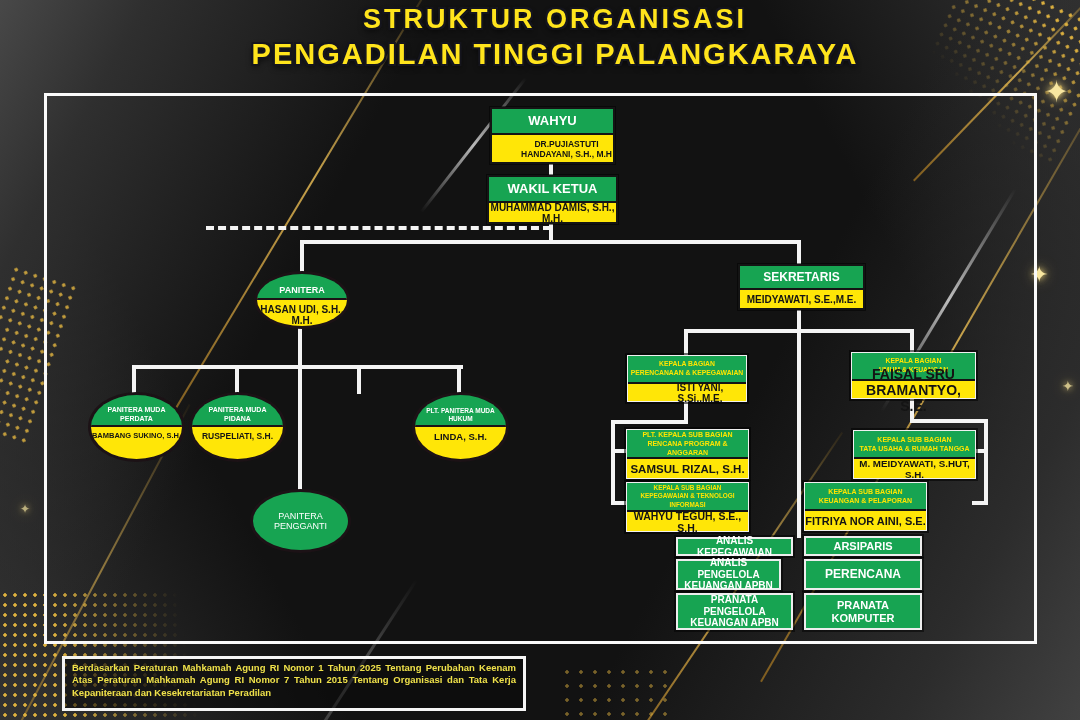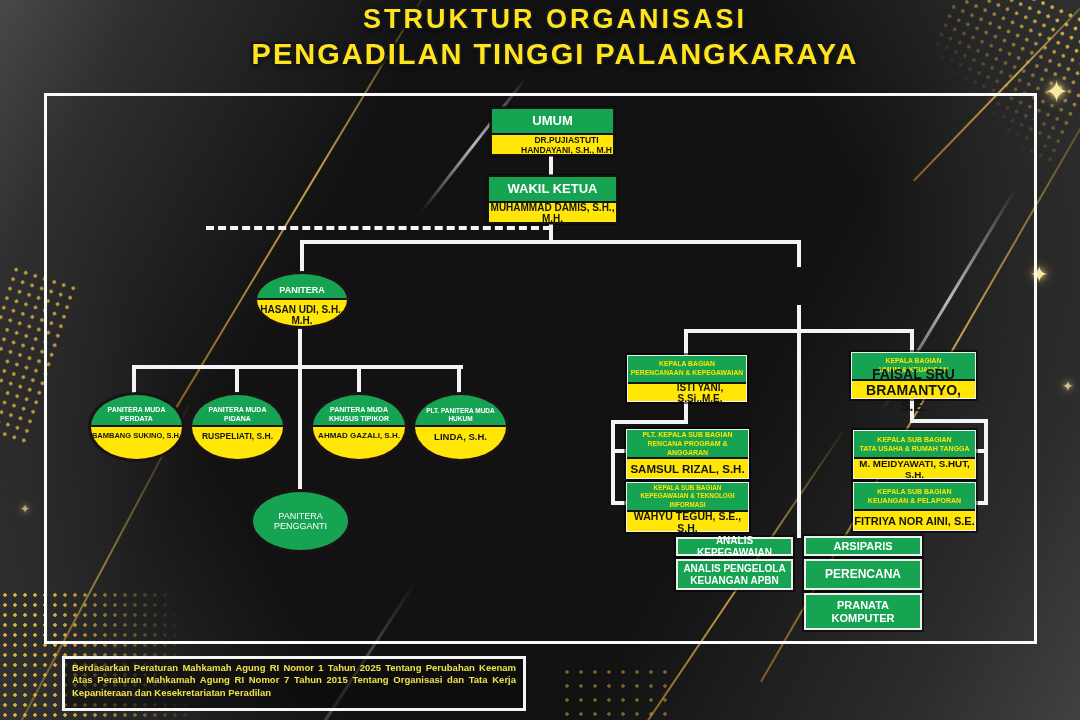--- a/index.html
+++ b/index.html
@@ -101,30 +101,34 @@
   <div class="ln" style="left:611px;top:420px;width:4px;height:85px;"></div>
   <div class="ln" style="left:611px;top:449px;width:17px;height:4px;"></div>
   <div class="ln" style="left:611px;top:501px;width:17px;height:4px;"></div>
   <div class="ln" style="left:910px;top:396px;width:4px;height:27px;"></div>
   <div class="ln" style="left:910px;top:419px;width:78px;height:4px;"></div>
   <div class="ln" style="left:984px;top:419px;width:4px;height:86px;"></div>
   <div class="ln" style="left:972px;top:449px;width:14px;height:4px;"></div>
   <div class="ln" style="left:972px;top:501px;width:14px;height:4px;"></div>
 
   <div class="nbox" style="left:490px;top:107px;width:121px;">
-    <div class="hd" style="height:24px;font-size:13px;">UMUM</div>
-    <div class="bd" style="height:19px;font-size:8.5px;padding-left:28px;">DR.PUJIASTUTI HANDAYANI, S.H., M.H</div>
+    <div class="hd" style="height:24px;font-size:13px;">WAHYU</div>
+    <div class="bd" style="height:27px;font-size:8.5px;padding-left:28px;">DR.PUJIASTUTI HANDAYANI, S.H., M.H</div>
   </div>
 
   <div class="nbox" style="left:487px;top:175px;width:127px;">
     <div class="hd" style="height:24px;font-size:13px;">WAKIL KETUA</div>
     <div class="bd" style="height:19px;font-size:10px;">MUHAMMAD DAMIS, S.H., M.H.</div>
   </div>
 
 
+  <div class="nbox" style="left:738px;top:264px;width:123px;">
+    <div class="hd" style="height:22px;font-size:12px;">SEKRETARIS</div>
+    <div class="bd" style="height:18px;font-size:10px;">MEIDYAWATI, S.E.,M.E.</div>
+  </div>
 
   <div class="ell" style="left:254px;top:271px;width:96px;height:58px;">
     <div class="top" style="font-size:9px;">
         <span>PANITERA</span>
       </div>
     <div class="bot" style="font-size:10px;">
         <span>HASAN UDI, S.H., M.H.</span>
       </div>
   </div>
 
@@ -139,29 +143,20 @@
   </div>
   <div class="ell" style="left:189px;top:392px;width:97px;height:70px;">
     <div class="top" style="font-size:7px;">
         <span>PANITERA MUDA</span>
         <span>PIDANA</span>
       </div>
     <div class="bot" style="font-size:8.5px;">
         <span>RUSPELIATI, S.H.</span>
       </div>
   </div>
-  <div class="ell" style="left:310px;top:392px;width:98px;height:70px;">
-    <div class="top" style="font-size:7px;">
-        <span>PANITERA MUDA</span>
-        <span>KHUSUS TIPIKOR</span>
-      </div>
-    <div class="bot" style="font-size:8px;">
-        <span>AHMAD GAZALI, S.H.</span>
-      </div>
-  </div>
   <div class="ell" style="left:412px;top:392px;width:97px;height:70px;">
     <div class="top" style="font-size:6.5px;">
         <span>PLT. PANITERA MUDA</span>
         <span>HUKUM</span>
       </div>
     <div class="bot" style="font-size:9.5px;">
         <span>LINDA, S.H.</span>
       </div>
   </div>
 
@@ -198,29 +193,30 @@
       </div>
     <div class="bd" style="height:19px;font-size:10.5px;">WAHYU TEGUH, S.E., S.H.</div>
   </div>
   <div class="nbox wb" style="left:853px;top:430px;width:121px;">
     <div class="hd" style="height:26px;font-size:7px;">
         <span>KEPALA SUB BAGIAN</span>
         <span>TATA USAHA &amp; RUMAH TANGGA</span>
       </div>
     <div class="bd" style="height:19px;font-size:9.8px;">M. MEIDYAWATI, S.HUT, S.H.</div>
   </div>
-  <div class="nbox wb" style="left:853px;top:482px;width:121px;">
+  <div class="nbox wb" style="left:804px;top:482px;width:121px;">
     <div class="hd" style="height:26px;font-size:7px;">
         <span>KEPALA SUB BAGIAN</span>
         <span>KEUANGAN &amp; PELAPORAN</span>
       </div>
     <div class="bd" style="height:19px;font-size:11px;">FITRIYA NOR AINI, S.E.</div>
   </div>
 
   <div class="sbox" style="left:676px;top:537px;width:117px;height:19px;font-size:10px;">ANALIS KEPEGAWAIAN</div>
-  <div class="sbox" style="left:676px;top:559px;width:117px;height:31px;font-size:10px;">ANALIS PENGELOLA KEUANGAN APBN</div>
+  <div class="sbox" style="left:676px;top:559px;width:105px;height:31px;font-size:10px;">ANALIS PENGELOLA KEUANGAN APBN</div>
+  <div class="sbox" style="left:676px;top:593px;width:117px;height:37px;font-size:10px;">PRANATA PENGELOLA KEUANGAN APBN</div>
   <div class="sbox" style="left:804px;top:536px;width:118px;height:20px;font-size:11px;">ARSIPARIS</div>
   <div class="sbox" style="left:804px;top:559px;width:118px;height:31px;font-size:12px;">PERENCANA</div>
   <div class="sbox" style="left:804px;top:593px;width:118px;height:37px;font-size:11px;">PRANATA KOMPUTER</div>
 
   <div class="footer">Berdasarkan Peraturan Mahkamah Agung RI Nomor 1 Tahun 2025 Tentang Perubahan Keenam Atas Peraturan Mahkamah Agung RI Nomor 7 Tahun 2015 Tentang Organisasi dan Tata Kerja Kepaniteraan dan Kesekretariatan Peradilan</div>
 
 </div>
 
 </body></html>

